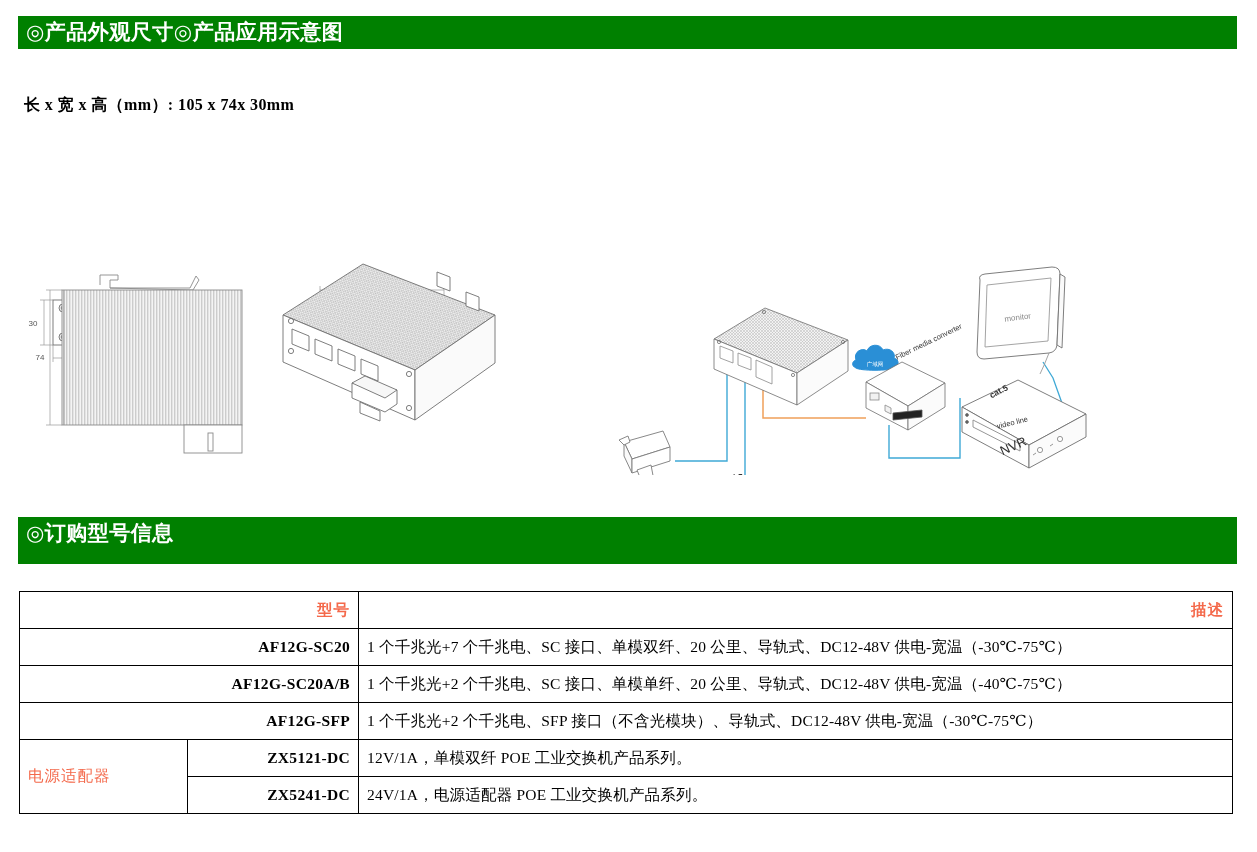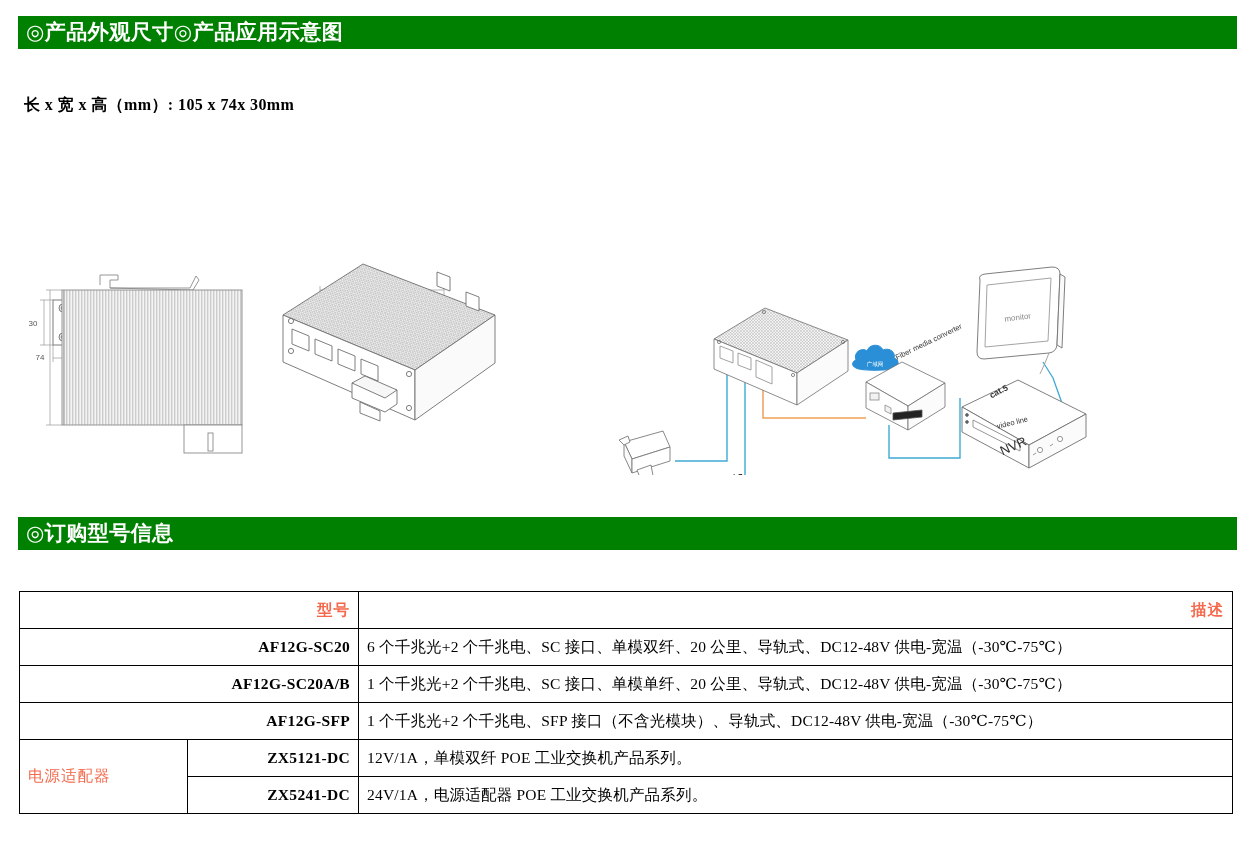--- a/index.html
+++ b/index.html
@@ -32,21 +32,21 @@
   }
   #banner-top {
     left: 18px;
     top: 16px;
     height: 33px;
     width: 1219px;
   }
   #banner-order {
     left: 18px;
     top: 517px;
-    height: 33px;
+    height: 47px;
     width: 1219px;
   }
 
   
   #dimension-caption {
     position: absolute;
     left: 24px;
     top: 95px;
     font-size: 16px;
     font-weight: bold;
@@ -358,26 +358,26 @@
       <col class="col-desc">
   </colgroup>
   <tbody>
     <tr>
       <td colspan="2" class="th-label">型号</td>
       <td class="th-label">描述</td>
     </tr>
 
     <tr>
       <td colspan="2" class="model-cell">AF12G-SC20</td>
-      <td class="desc-cell">6 个千兆光+2 个千兆电、SC 接口、单模双纤、20 公里、导轨式、DC12-48V 供电-宽温（-30℃-75℃）</td>
+      <td class="desc-cell">1 个千兆光+7 个千兆电、SC 接口、单模双纤、20 公里、导轨式、DC12-48V 供电-宽温（-30℃-75℃）</td>
     </tr>
 
     <tr>
       <td colspan="2" class="model-cell">AF12G-SC20A/B</td>
-      <td class="desc-cell">1 个千兆光+2 个千兆电、SC 接口、单模单纤、20 公里、导轨式、DC12-48V 供电-宽温（-30℃-75℃）</td>
+      <td class="desc-cell">1 个千兆光+2 个千兆电、SC 接口、单模单纤、20 公里、导轨式、DC12-48V 供电-宽温（-40℃-75℃）</td>
     </tr>
 
     <tr>
       <td colspan="2" class="model-cell">AF12G-SFP</td>
       <td class="desc-cell">1 个千兆光+2 个千兆电、SFP 接口（不含光模块）、导轨式、DC12-48V 供电-宽温（-30℃-75℃）</td>
     </tr>
 
     <tr>
       <td rowspan="2" class="adapter-cell">电源适配器</td>
       <td class="model-cell">ZX5121-DC</td>

